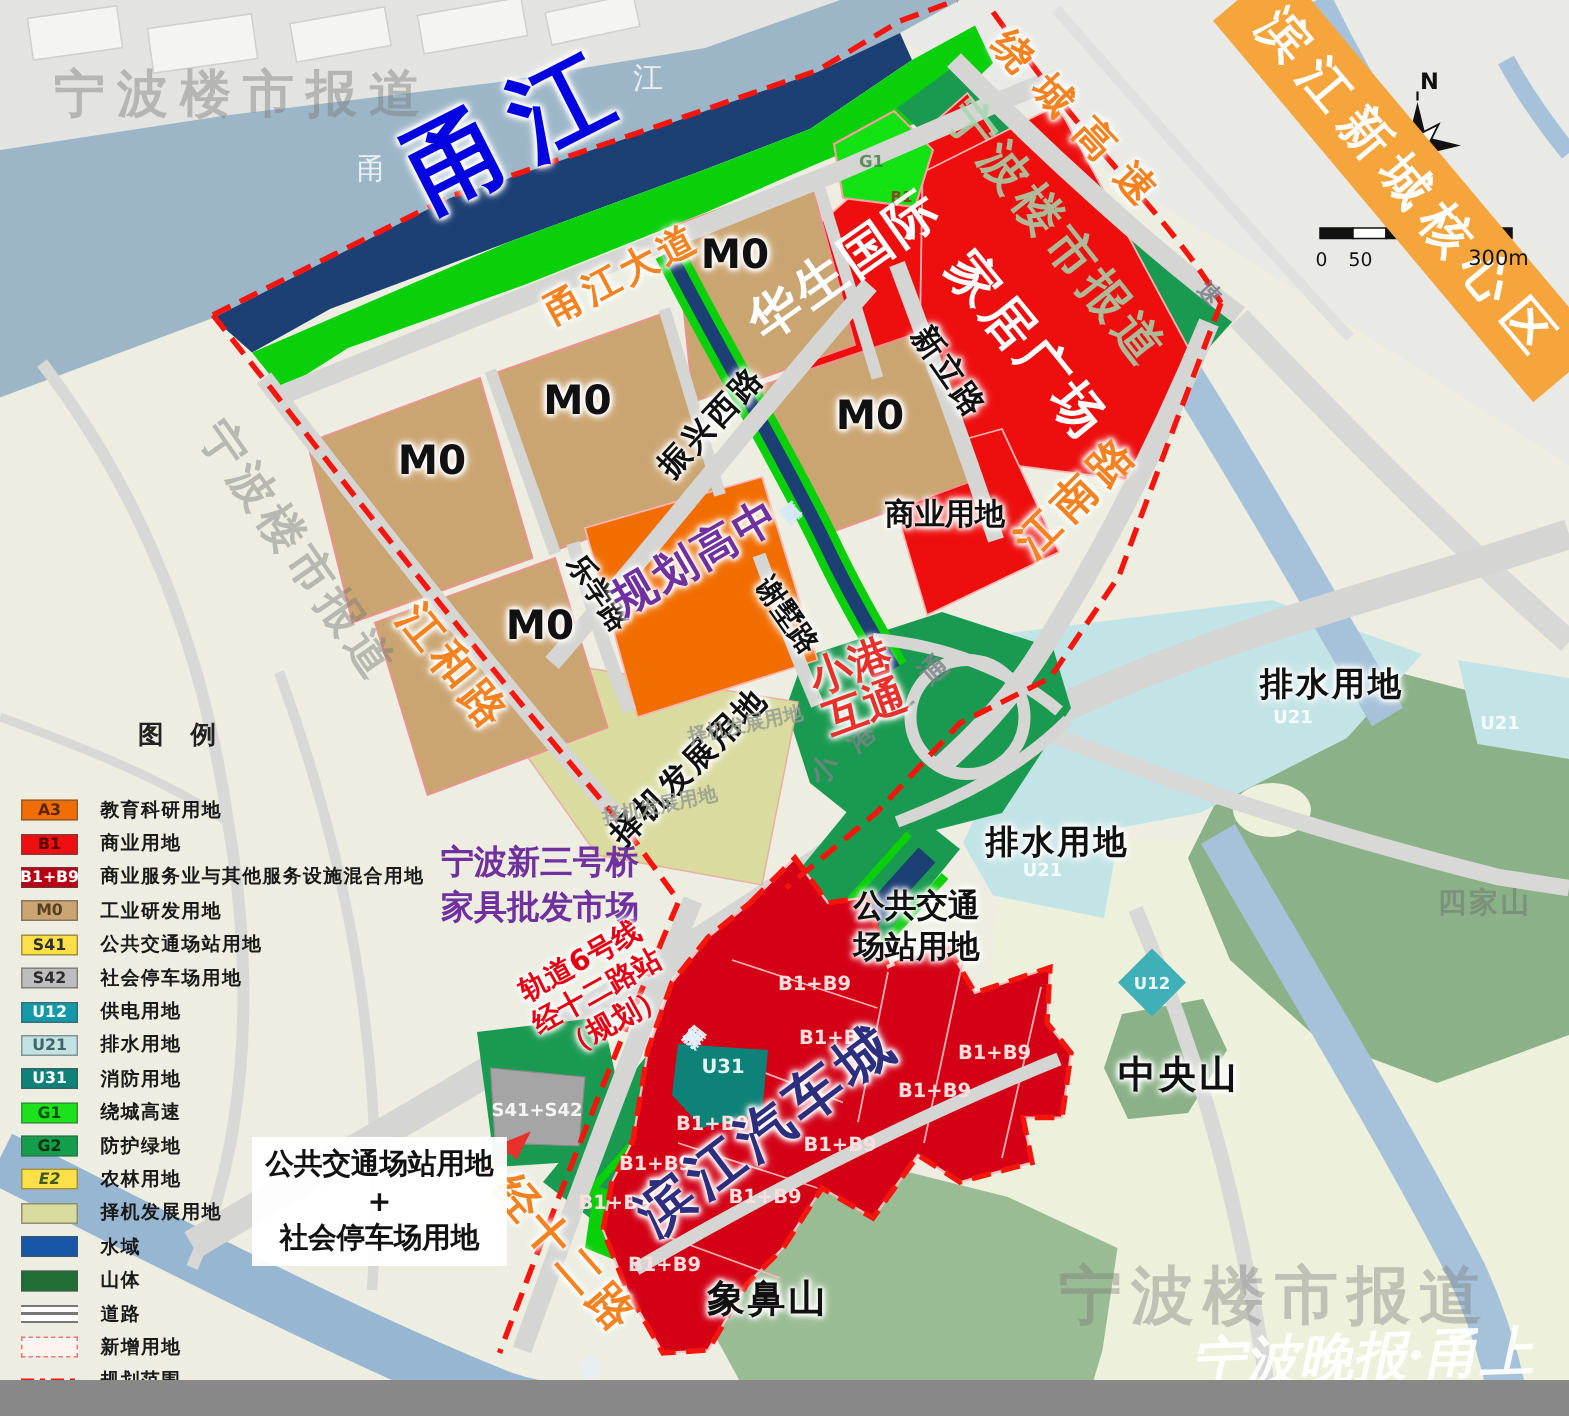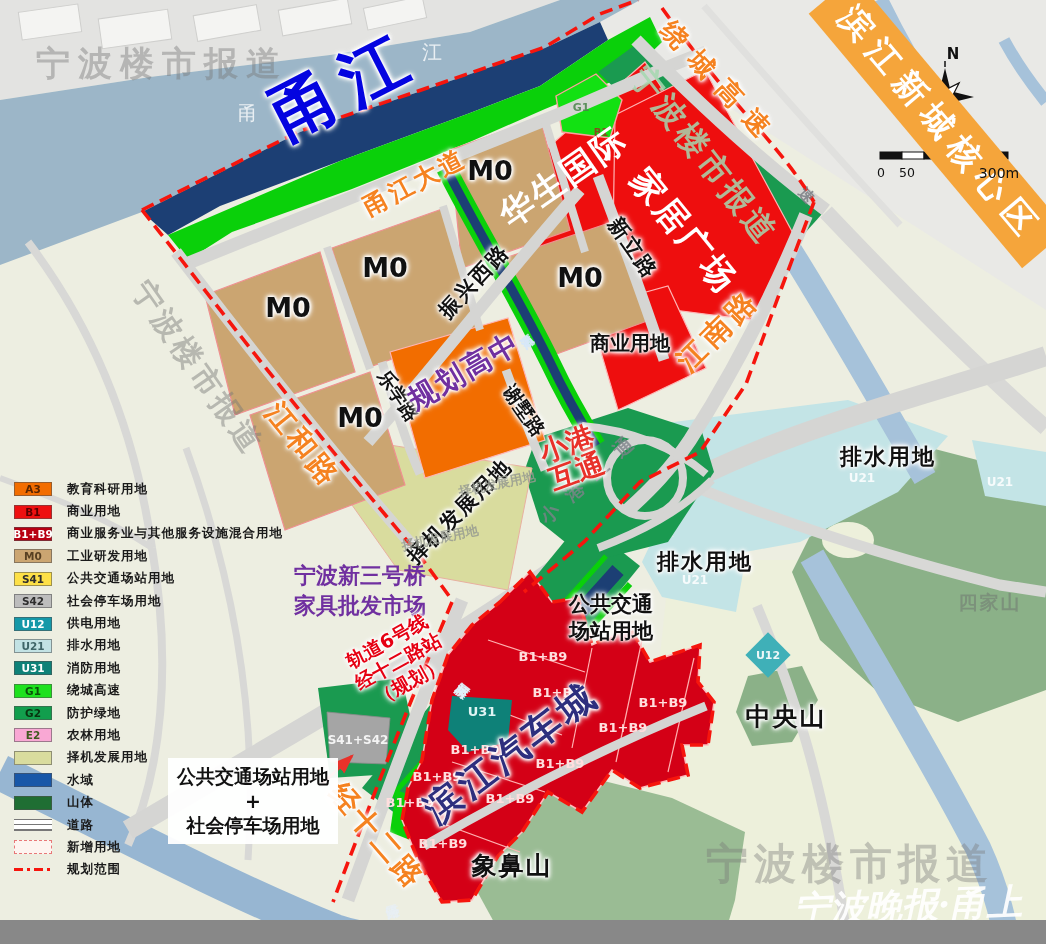--- a/index.html
+++ b/index.html
@@ -289,20 +289,21 @@
 </div>
 
 <div class="banner" style="left:938px;top:122px;">滨江新城核心区</div>
 
 <div class="lbl blk" style="left:953px;top:55px;font-size:15px;">N</div>
 <div class="lbl blk" style="left:881px;top:173px;font-size:12.5px;font-weight:normal;">0</div>
 <div class="lbl blk" style="left:907px;top:173px;font-size:12.5px;font-weight:normal;">50</div>
 <div class="lbl blk" style="left:999px;top:173px;font-size:14px;font-weight:normal;">300m</div>
 
 <div id="legend">
+  <div class="legend-title">图    例</div>
   <div>
         <div class="legend-row">
           <span class="legend-sw" style="background: rgb(242, 109, 0); color: rgb(90, 38, 0);">A3</span>
           <span class="legend-lab">教育科研用地</span>
         </div>
         <div class="legend-row">
           <span class="legend-sw" style="background: rgb(238, 16, 16); color: rgb(90, 0, 0);">B1</span>
           <span class="legend-lab">商业用地</span>
         </div>
         <div class="legend-row">
@@ -335,21 +336,21 @@
         </div>
         <div class="legend-row">
           <span class="legend-sw" style="background: rgb(30, 225, 30); color: rgb(10, 82, 10);">G1</span>
           <span class="legend-lab">绕城高速</span>
         </div>
         <div class="legend-row">
           <span class="legend-sw" style="background: rgb(18, 158, 77); color: rgb(8, 51, 15);">G2</span>
           <span class="legend-lab">防护绿地</span>
         </div>
         <div class="legend-row">
-          <span class="legend-sw" style="background: #f9a8d4; color: rgb(63, 90, 31);">E2</span>
+          <span class="legend-sw" style="background: #fde047; color: rgb(63, 90, 31); font-style: italic;">E2</span>
           <span class="legend-lab">农林用地</span>
         </div>
         <div class="legend-row">
           <span class="legend-sw" style="background: rgb(217, 220, 158); color: rgb(85, 85, 85);"></span>
           <span class="legend-lab">择机发展用地</span>
         </div>
         <div class="legend-row">
           <span class="legend-sw" style="background: rgb(24, 87, 168); color: rgb(255, 255, 255);"></span>
           <span class="legend-lab">水域</span>
         </div>

